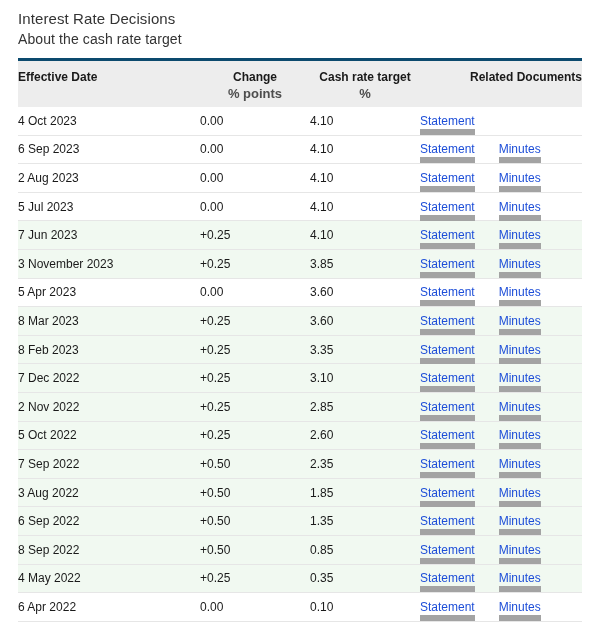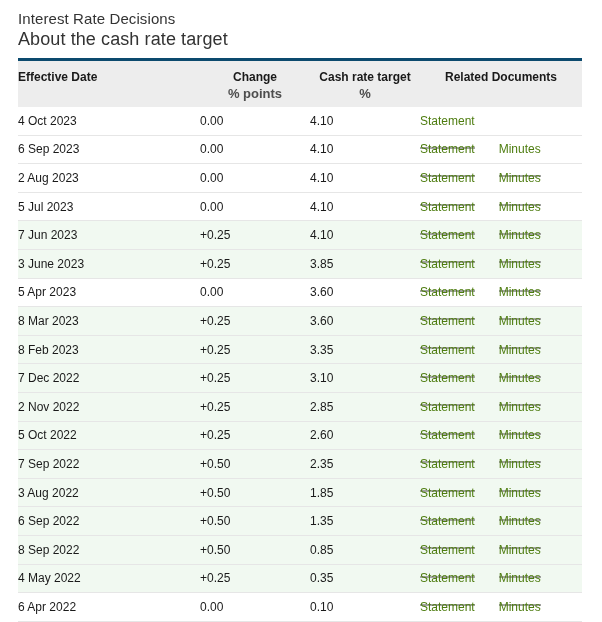--- a/index.html
+++ b/index.html
@@ -21,21 +21,21 @@
     padding: 9px 0 0 18px;
   }
   .page-title {
     font-size: 15px;
     font-weight: 400;
     color: #333333;
     line-height: 19px;
     letter-spacing: .1px;
   }
   .page-subtitle {
-    font-size: 18px;
+    font-size: 14px;
     font-weight: 400;
     color: #333333;
     line-height: 18px;
     margin-top: 2px;
     letter-spacing: .1px;
   }
 
   
   .table-wrap {
     margin: 10px 0 0 18px;
@@ -64,46 +64,46 @@
     font-size: 13px;
     font-weight: 700;
     color: #4d4d4d;
     line-height: 15px;
     margin-top: 1px;
   }
 
   th.col-date   { text-align: left;  padding-left: 9px; width: 182px; }
   th.col-change { text-align: center; width: 110px; padding-right: 2px; }
   th.col-target { text-align: center; width: 110px; padding-right: 2px; }
-  th.col-docs   { text-align: center;  padding-left: 17px; width: 162px; }
+  th.col-docs   { text-align: right;  padding-left: 17px; width: 162px; }
 
   table.rate-table tbody td {
     font-size: 12px;
     color: #1a1a1a;
     height: 28.6px;
     padding: 0;
     border-bottom: 1px solid #e6e6e6;
     vertical-align: middle;
     white-space: nowrap;
   }
   td.c-date   { text-align: left;  padding-left: 9px; }
   td.c-change { text-align: left; padding-right: 28px; }
   td.c-target { text-align: left; padding-right: 28px; }
   td.c-docs   { text-align: left;  padding-left: 17px; }
 
   tbody tr.row-change { background: #f1f9f1; }
   tbody tr.row-flat   { background: #ffffff; }
 
   
   a.doc-link {
-    color: #4d7c0f;
+    color: #1d4ed8;
     font-size: 12px;
     text-decoration: none;
-    border-bottom: 2px solid #a3a3a3;
-    padding-bottom: 19px;
+    border-bottom: 6px solid #a3a3a3;
+    padding-bottom: 1px;
     cursor: pointer;
   }
   a.doc-link + a.doc-link { margin-left: 24px; }
 </style>
 </head>
 <body>
 
 <div id="page">
 
   <div class="heading-block">
@@ -156,21 +156,21 @@
             <td class="c-target">4.10</td>
             <td class="c-docs"><a class="doc-link" href="#">Statement</a><a class="doc-link" href="#">Minutes</a></td>
           </tr>
           <tr class="row-change">
             <td class="c-date">7 Jun 2023</td>
             <td class="c-change">+0.25</td>
             <td class="c-target">4.10</td>
             <td class="c-docs"><a class="doc-link" href="#">Statement</a><a class="doc-link" href="#">Minutes</a></td>
           </tr>
           <tr class="row-change">
-            <td class="c-date">3 June 2023</td>
+            <td class="c-date">3 November 2023</td>
             <td class="c-change">+0.25</td>
             <td class="c-target">3.85</td>
             <td class="c-docs"><a class="doc-link" href="#">Statement</a><a class="doc-link" href="#">Minutes</a></td>
           </tr>
           <tr class="row-flat">
             <td class="c-date">5 Apr 2023</td>
             <td class="c-change">0.00</td>
             <td class="c-target">3.60</td>
             <td class="c-docs"><a class="doc-link" href="#">Statement</a><a class="doc-link" href="#">Minutes</a></td>
           </tr>

